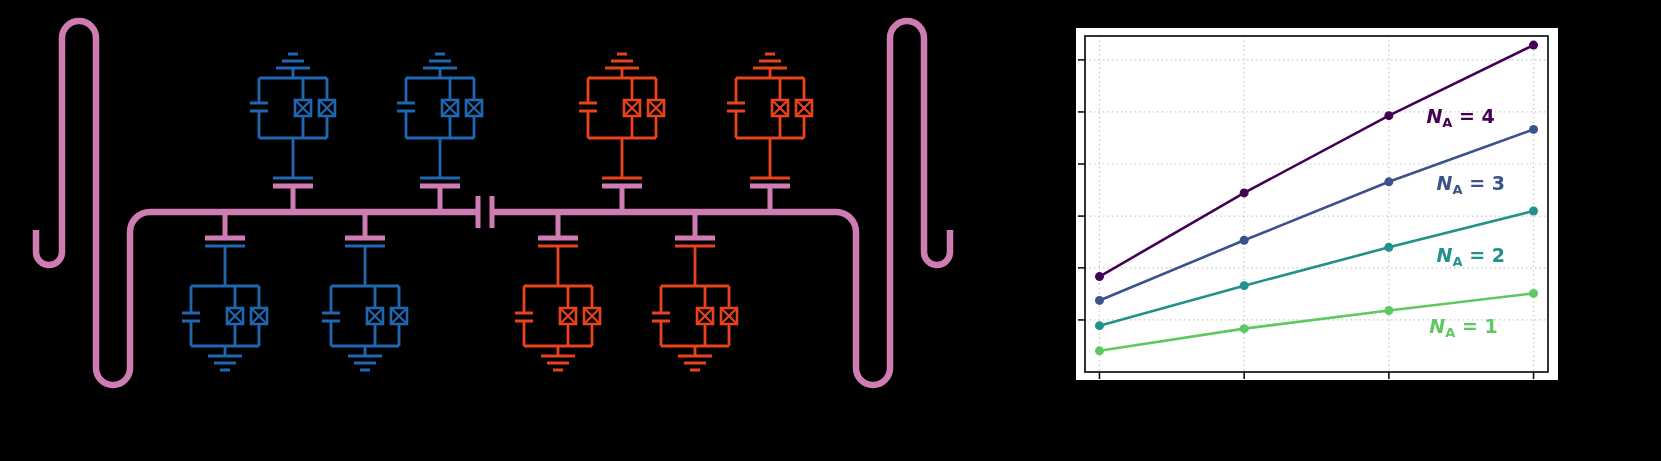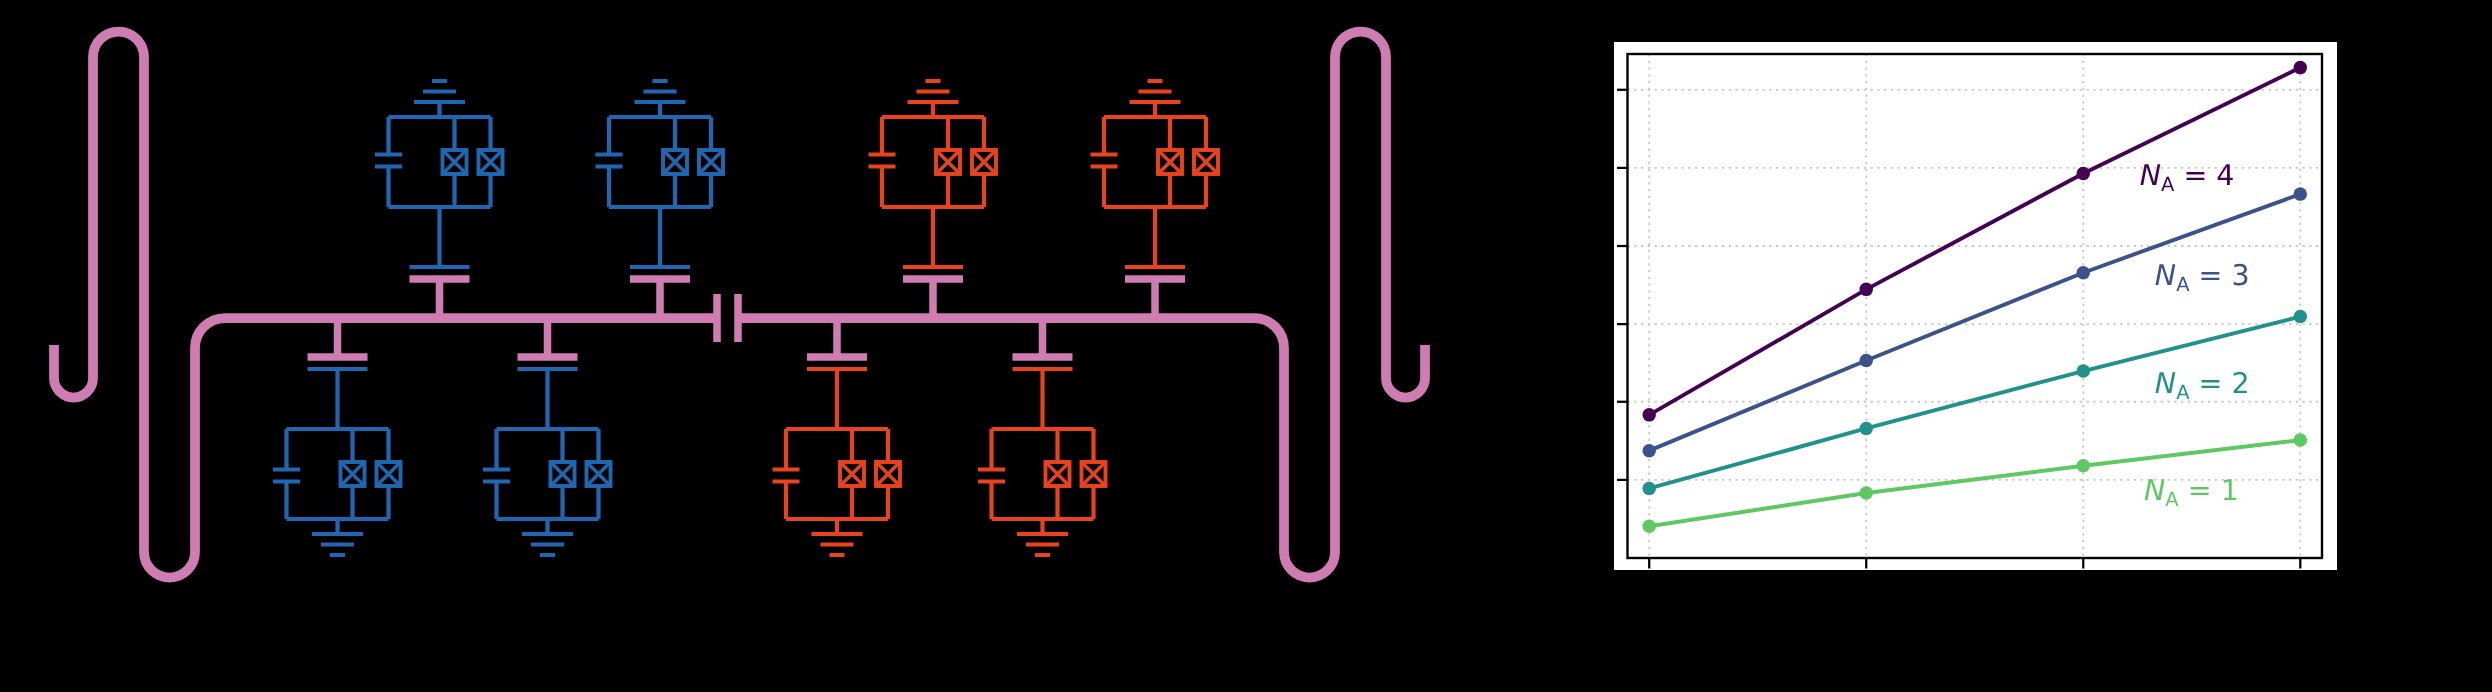--- a/index.html
+++ b/index.html
@@ -1,17 +1,17 @@
 <!DOCTYPE html>
 <html style="--background: #000000; --pink: #CF7CB3; --blue: #2067B2; --orange: #E8431D; --plot-bg: #FFFFFF; --spine: #000000; --grid: #C8C8C8;"><head>
 <meta charset="utf-8">
 <style>
   html,body{margin:0;padding:0;background:#000;}
   #stage{position:relative;width:1661px;height:461px;background:var(--background,#000);overflow:hidden;
-         font-family:"DejaVu Sans",sans-serif;}
+         font-family:"DejaVu Sans",sans-serif;font-weight:bold;}
   svg{display:block;}
   .pink{stroke:var(--pink,#CF7CB3);fill:none;}
   .res{stroke-width:6.5;}
   .cap{stroke-width:5;}
   .blue{color:var(--blue,#2067B2);}
   .orange{color:var(--orange,#E8431D);}
   .qwire{stroke:currentColor;fill:none;stroke-width:2.8;}
   .jj rect{fill:none;stroke:currentColor;stroke-width:2.6;}
   .jj path{fill:none;stroke:currentColor;stroke-width:2.2;}
   .gridline{stroke:var(--grid,#C8C8C8);stroke-width:1.2;stroke-dasharray:1.5 3;fill:none;}

